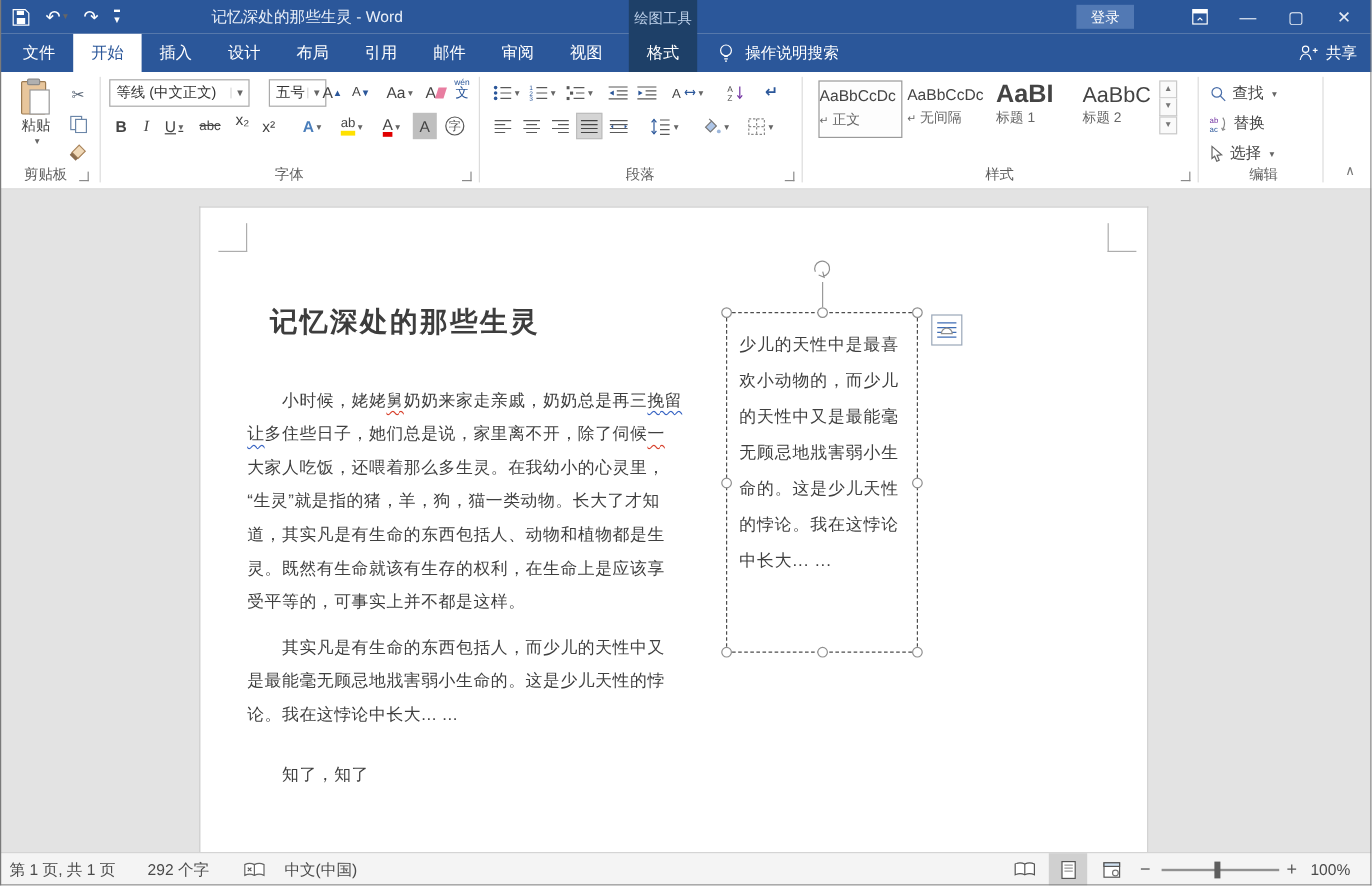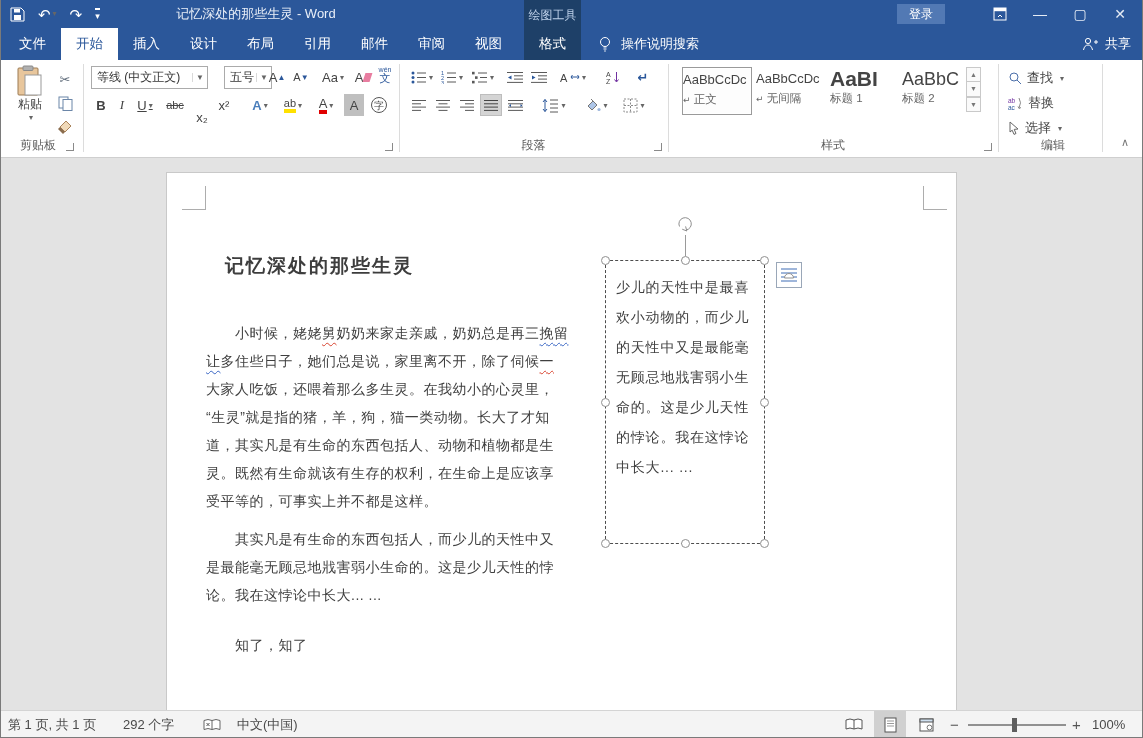--- a/index.html
+++ b/index.html
@@ -66,21 +66,21 @@
   .collapse { position:absolute; right:14px; bottom:8px; color:#777; font-size:11px; }
 
   
   .docarea { position:absolute; top:158px; left:0; right:0; bottom:28px; background:#e3e3e3; }
   .page { position:absolute; left:166px; top:14px; width:791px; height:538px; background:#fff;
           border:1px solid #c9c9c9; border-bottom:none; }
   .mark-tl { position:absolute; left:15px; top:13px; width:24px; height:24px;
              border-right:1px solid #adadad; border-bottom:1px solid #adadad; }
   .mark-tr { position:absolute; left:756px; top:13px; width:24px; height:24px;
              border-left:1px solid #adadad; border-bottom:1px solid #adadad; }
-  .doc-title { position:absolute; left:58px; top:80px; font-size:19px; font-weight:700;
+  .doc-title { position:absolute; left:58px; top:80px; font-size:23px; font-weight:700;
                letter-spacing:2px; color:#3d3d3d; }
   .para { position:absolute; left:39px; width:345px; font-size:14px; line-height:28px;
           letter-spacing:0.5px; color:#3f3f3f; }
   .doc-line { white-space:nowrap; }
   .sq-red  { text-decoration:underline wavy #d8432f 1px; text-underline-offset:4px; }
   .sq-blue { text-decoration:underline wavy #3a66c4 1px; text-underline-offset:4px; }
 
   .tbox { position:absolute; left:438px; top:87px; width:160px; height:284px; border:1px dashed #4d4d4d; }
   .tbox-text { position:absolute; left:10px; top:11px; font-size:14px; line-height:30px;
                letter-spacing:0.8px; color:#3f3f3f; }
@@ -245,21 +245,21 @@
   <span class="rbtn" style="left:114px;top:34px;width:16px;font-style:italic;font-family:'Liberation Serif',serif">
       <span>I</span>
     </span>
   <span class="rbtn" style="left:132px;top:34px;width:26px;text-decoration:underline">
       <span>U</span>
       <span class="dd" style="text-decoration:none">▾</span>
     </span>
   <span class="rbtn" style="left:162px;top:34px;width:26px;text-decoration:line-through;font-size:11px">
       <span>abc</span>
     </span>
-  <span class="rbtn" style="left:192px;top:46px;width:20px">
+  <span class="rbtn" style="left:192px;top:28px;width:20px">
       <span>x₂</span>
     </span>
   <span class="rbtn" style="left:214px;top:34px;width:20px">
       <span>x²</span>
     </span>
   <span class="rbtn" style="left:246px;top:34px;width:28px;color:#4a7ebb;font-weight:bold">
       <span>A</span>
       <span class="dd">▾</span>
     </span>
   <span class="rbtn" style="left:278px;top:34px;width:30px">
@@ -269,20 +269,21 @@
   <span class="rbtn" style="left:312px;top:34px;width:28px">
       <span class="glyph-bar" style="border-bottom:4px solid #e00000">A</span>
       <span class="dd">▾</span>
     </span>
   <span class="rbtn" style="left:344px;top:34px;width:20px;background:#bfbfbf">
       <span>A</span>
     </span>
   <span class="rbtn" style="left:368px;top:34px;width:22px">
       <span style="border:1px solid #555;border-radius:50%;width:16px;height:16px;font-size:10px;line-height:15px;text-align:center">字</span>
     </span>
+  <div class="group-label" style="left:83px;width:316px">字体</div>
   <span class="dlg" style="left:385px"></span>
   <div class="gsep" style="left:399px"></div>
 
   <span class="rbtn" style="left:408px;top:6px;width:28px">
     <svg width="16" height="13">
         <g fill="#2b579a">
           <circle cx="2" cy="2" r="1.5"></circle>
           <circle cx="2" cy="6.5" r="1.5"></circle>
           <circle cx="2" cy="11" r="1.5"></circle>
         </g>

